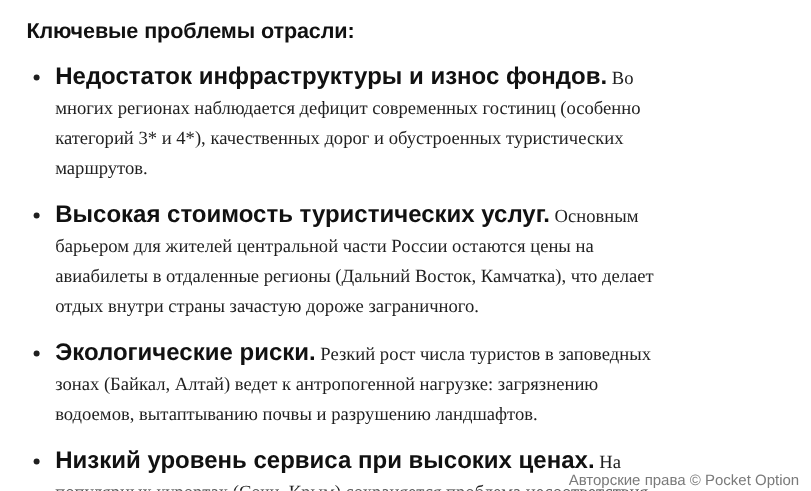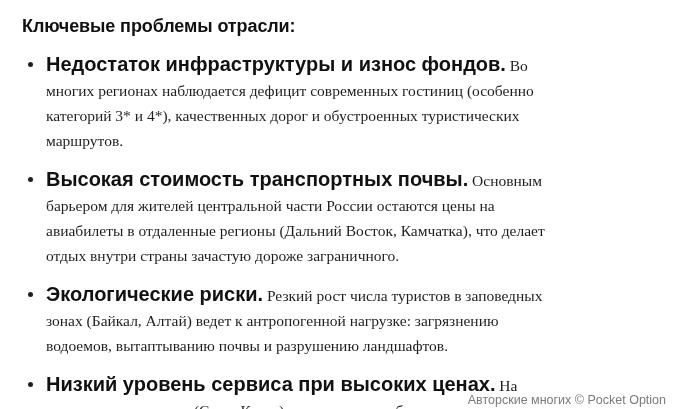--- a/index.html
+++ b/index.html
@@ -82,24 +82,24 @@
 <body>
 
 <div class="page">
   <h1 class="doc-title">Ключевые проблемы отрасли:</h1>
 
   <ul class="bullet-list">
     <li>
       <span class="bullet-dot"></span><span class="lead">Недостаток инфраструктуры и износ фондов.</span><span class="body-text"> Во многих регионах наблюдается дефицит современных гостиниц (особенно категорий 3* и 4*), качественных дорог и обустроенных туристических маршрутов.</span>
     </li>
     <li>
-      <span class="bullet-dot"></span><span class="lead">Высокая стоимость транспортных почвы.</span><span class="body-text"> Основным барьером для жителей центральной части России остаются цены на авиабилеты в отдаленные регионы (Дальний Восток, Камчатка), что делает отдых внутри страны зачастую дороже заграничного.</span>
+      <span class="bullet-dot"></span><span class="lead">Высокая стоимость туристических услуг.</span><span class="body-text"> Основным барьером для жителей центральной части России остаются цены на авиабилеты в отдаленные регионы (Дальний Восток, Камчатка), что делает отдых внутри страны зачастую дороже заграничного.</span>
     </li>
     <li>
       <span class="bullet-dot"></span><span class="lead">Экологические риски.</span><span class="body-text"> Резкий рост числа туристов в заповедных зонах (Байкал, Алтай) ведет к антропогенной нагрузке: загрязнению водоемов, вытаптыванию почвы и разрушению ландшафтов.</span>
     </li>
     <li>
       <span class="bullet-dot"></span><span class="lead">Низкий уровень сервиса при высоких ценах.</span><span class="body-text"> На популярных курортах (Сочи, Крым) сохраняется проблема несоответствия качества предоставляемых услуг их стоимости, что вызывает отток части туристов в пользу зарубежных направлений при открытии границ.</span>
     </li>
   </ul>
 </div>
 
-<div class="watermark">Авторские многих © Pocket Option</div>
+<div class="watermark">Авторские права © Pocket Option</div>
 
 </body></html>

